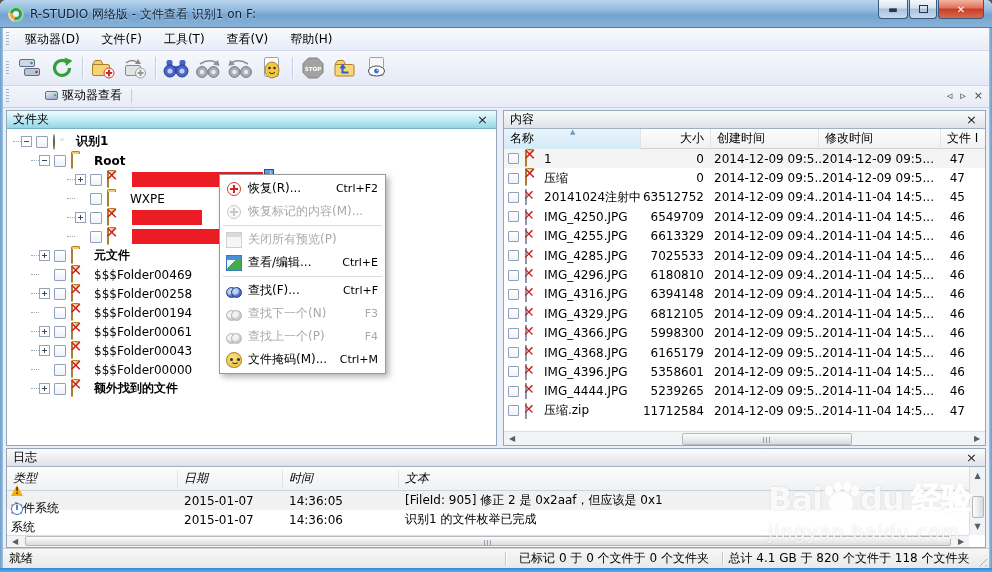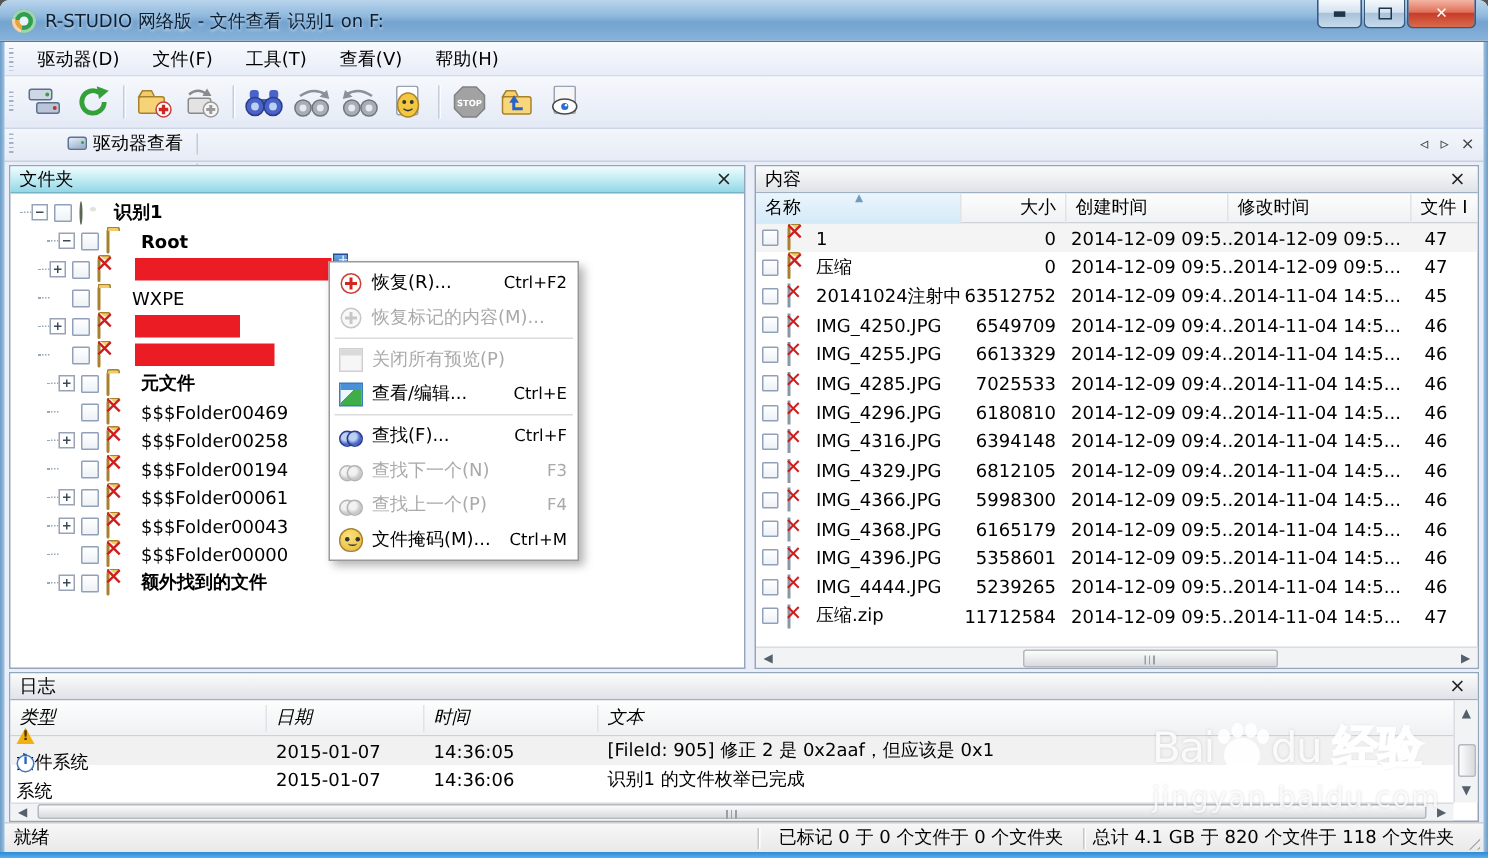--- a/index.html
+++ b/index.html
@@ -38,21 +38,21 @@
   .p-folders{left:6px;top:110px;width:491px;height:336px;}
   .p-content{left:503px;top:110px;width:483px;height:336px;}
   .p-log{left:6px;top:448px;width:980px;height:100px;}
   .p-head{height:18px;display:flex;align-items:center;padding:0 6px;border-bottom:1px solid #9fb0c2;background:linear-gradient(#fbfbfb,#dfe3e8);}
   .p-folders .p-head{background:linear-gradient(#eefcfe,#c3ecf4 50%,#93d7e7);border-bottom:1px solid #74b4c6;}
   .p-title{flex:1;}
   .p-close{font-size:13px;line-height:12px;color:#222;padding:0 2px;}
   
   .tree{padding-top:3px;overflow:hidden;height:316px;}
   .trow{height:19px;display:flex;align-items:center;}
-  .lvl0{padding-left:6px}.lvl1{padding-left:24px}.lvl2{padding-left:18px}
+  .lvl0{padding-left:6px}.lvl1{padding-left:24px}.lvl2{padding-left:60px}
   .trow.bold .tlabel{font-weight:bold;}
   .stub{width:8px;height:1px;border-top:1px dotted #9aa8b8;}
   .exp{width:11px;height:11px;border:1px solid #98a4b6;background:#fff;position:relative;margin:0 4px 0 0;flex:0 0 11px;}
   .exp::before{content:"";position:absolute;left:2px;right:2px;top:4px;height:1px;background:#3a4a5a;}
   .exp-plus::after{content:"";position:absolute;top:2px;bottom:2px;left:4px;width:1px;background:#3a4a5a;}
   .exp-none{visibility:hidden;}
   .cb{width:12px;height:12px;border:1px solid #90a0ba;border-radius:1px;background:linear-gradient(#fff,#eef2f6);margin-right:5px;flex:0 0 12px;}
   .tico{margin-right:5px;flex:0 0 17px;display:inline-block;}
   .folder-icon,.folder-x-icon{width:15px;height:11px;background:linear-gradient(#fbe08a,#ecb94f);border:1px solid #a8812f;border-radius:2px;position:relative;margin-top:2px;}
   .folder-icon::before,.folder-x-icon::before{content:"";position:absolute;top:-3px;left:-1px;width:7px;height:2px;background:#f3cc6a;border:1px solid #a8812f;border-bottom:none;border-radius:2px 2px 0 0;}
@@ -138,21 +138,21 @@
   .mi-find::before{left:0;background:radial-gradient(circle at 35% 35%,#bcd0f0 30%,#4a63c8 60%);border:1px solid #2a3c88;}
   .mi-find::after{right:0;background:radial-gradient(circle at 35% 35%,#bcd0f0 30%,#4a63c8 60%);border:1px solid #2a3c88;}
   .mi-find-next::before,.mi-find-prev::before{left:0;background:radial-gradient(circle at 35% 35%,#e8e8e8 30%,#9aa0a8 60%);border:1px solid #777;}
   .mi-find-next::after,.mi-find-prev::after{right:0;background:radial-gradient(circle at 35% 35%,#e8e8e8 30%,#9aa0a8 60%);border:1px solid #777;}
   .mi-file-mask{border-radius:50% 50% 46% 46%;background:radial-gradient(circle at 40% 30%,#fae27a,#e8b93a);border:1px solid #a8842a;}
   .mi-file-mask::before{content:"";position:absolute;left:3px;top:5px;width:3px;height:3px;border-radius:50%;background:#333;box-shadow:7px 0 0 #333;}
   .mi-file-mask::after{content:"";position:absolute;left:5px;bottom:3px;width:6px;height:3px;border-bottom:1.5px solid #333;border-radius:50%;}
   
   .watermark{position:absolute;left:768px;top:478px;z-index:70;pointer-events:none;color:rgba(255,255,255,.88);text-shadow:0 0 2px rgba(110,110,110,.28);}
   .wm-row{display:flex;align-items:center;gap:2px;}
-  .wm-brand{font-size:28px;font-weight:normal;letter-spacing:-1px;}
+  .wm-brand{font-size:32px;font-weight:bold;letter-spacing:-1px;}
   .wm-badge{font-size:30px;font-weight:bold;margin-left:6px;color:rgba(255,255,255,.62);-webkit-text-stroke:1.3px rgba(255,255,255,.95);}
   .wm-url{font-size:19px;margin-top:2px;letter-spacing:1px;color:rgba(255,255,255,.8);}
   .paw{position:relative;width:34px;height:34px;flex:0 0 34px;}
   .paw-pad{position:absolute;left:5px;top:10px;width:24px;height:22px;border-radius:50% 50% 46% 46%;background:rgba(255,255,255,.88);}
   .paw-toe{position:absolute;width:8px;height:10px;border-radius:50%;background:rgba(255,255,255,.88);}
   .t1{left:1px;top:4px;}.t2{left:10px;top:0;}.t3{left:19px;top:0;}.t4{left:27px;top:4px;}
   .svgic{display:block;}
 </style>
 </head>
 <body>

